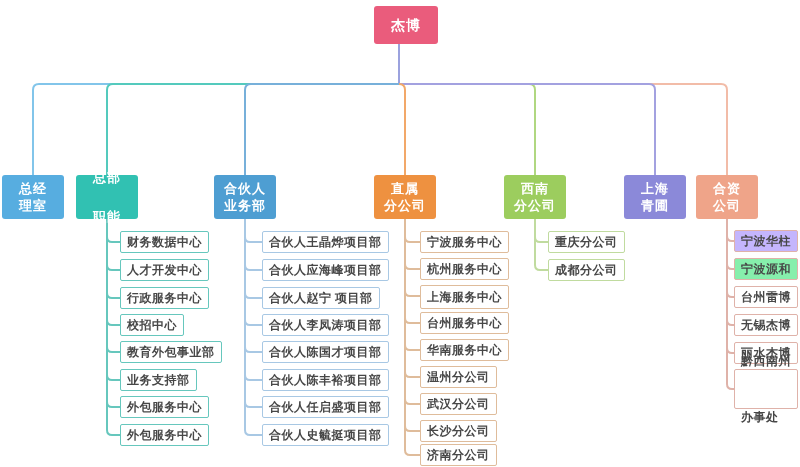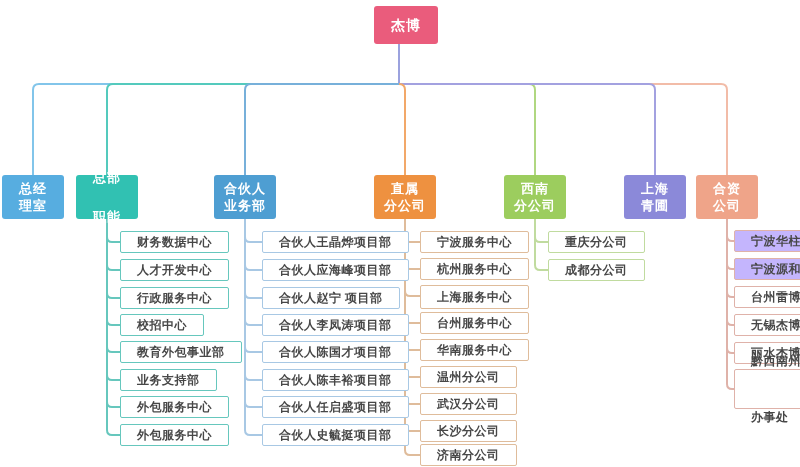--- a/index.html
+++ b/index.html
@@ -12,21 +12,21 @@
     position:absolute;display:flex;flex-direction:column;align-items:center;justify-content:center;
     color:#ffffff;font-weight:bold;font-size:13px;line-height:17px;letter-spacing:1px;
     border-radius:3px;text-align:center;cursor:default;box-sizing:border-box;
   }
   .node span{display:block;}
   .root-node{font-size:14px;}
   .child{
     position:absolute;display:flex;flex-direction:column;justify-content:center;
     background:#ffffff;border:1.5px solid #999;border-radius:2px;
     font-size:12px;font-weight:bold;color:#474747;letter-spacing:0.5px;
-    padding:0 16px;white-space:nowrap;line-height:16px;box-sizing:border-box;cursor:default;
+    padding:0 6px;white-space:nowrap;line-height:16px;box-sizing:border-box;cursor:default;
   }
 </style>
 </head>
 <body>
 
 <div class="canvas">
   <svg id="connectors" width="800" height="467">
       <path d="M 399 44 L 399 84" stroke="#9ba2de" stroke-width="2" fill="none"></path>
       <path d="M 399 84 L 39 84 Q 33 84 33 90 L 33 175" stroke="#82c5ea" stroke-width="2" fill="none"></path>
       <path d="M 399 84 L 113 84 Q 107 84 107 90 L 107 175" stroke="#54cabd" stroke-width="2" fill="none"></path>
@@ -178,21 +178,21 @@
         <span>上海</span>
         <span>青圃</span>
       </div>
       <div class="node" style="left: 696px; top: 175px; width: 62px; height: 44px; background: rgb(239, 164, 137);">
         <span>合资</span>
         <span>公司</span>
       </div>
       <div class="child" style="left: 734px; top: 230px; height: 22px; background: #c4b5fd; border-color: rgb(223, 178, 169);">
         <span>宁波华柱</span>
       </div>
-      <div class="child" style="left: 734px; top: 258px; height: 22px; background: #c4b5fd; border-color: rgb(223, 178, 169);">
+      <div class="child" style="left: 734px; top: 258px; height: 22px; background: #86efac; border-color: rgb(223, 178, 169);">
         <span>宁波源和</span>
       </div>
       <div class="child" style="left: 734px; top: 286px; height: 22px; background: rgb(255, 255, 255); border-color: rgb(223, 178, 169);">
         <span>台州雷博</span>
       </div>
       <div class="child" style="left: 734px; top: 314px; height: 22px; background: rgb(255, 255, 255); border-color: rgb(223, 178, 169);">
         <span>无锡杰博</span>
       </div>
       <div class="child" style="left: 734px; top: 342px; height: 22px; background: rgb(255, 255, 255); border-color: rgb(223, 178, 169);">
         <span>丽水杰博</span>

